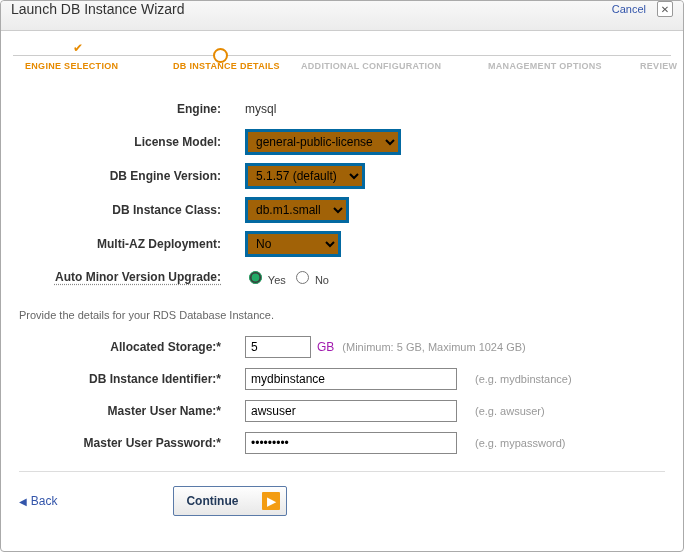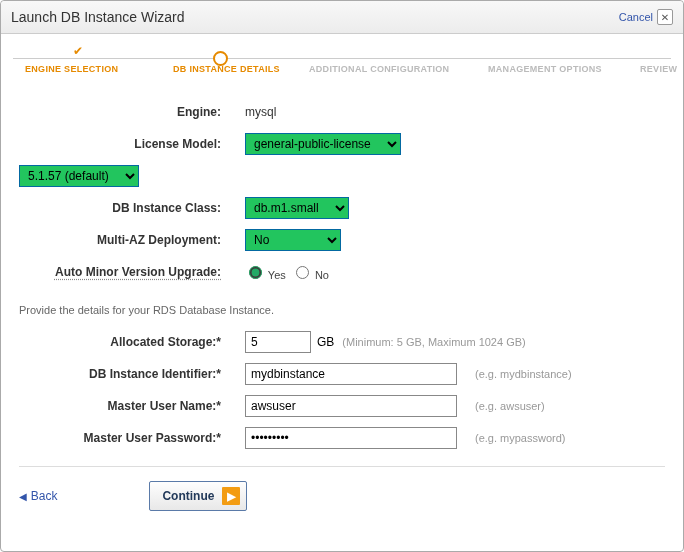--- a/index.html
+++ b/index.html
@@ -15,30 +15,30 @@
     border: 1px solid #aaa;
     border-radius: 4px;
     background: #fff;
     position: relative;
   }
   .header {
     height: 30px;
     background: linear-gradient(#f8f8f8, #ececec);
     border-bottom: 1px solid #ccc;
     border-radius: 4px 4px 0 0;
-    padding: 16px 10px;
+    padding: 0 10px;
     display: flex;
-    align-items: center;
+    align-items: flex-start;
     justify-content: space-between;
   }
   .title {
     font-size: 14px;
     color: #333;
   }
-  .hdr-right { display:flex; align-items:center; gap:4px; }
+  .hdr-right { display:flex; align-items:center; gap:11px; }
   .cancel-link {
     color: #3355aa;
     font-size: 11px;
     cursor: pointer;
   }
   .close-btn {
     width: 16px; height: 16px; border:1px solid #999; border-radius:2px;
     background:#fff; display:flex; align-items:center;justify-content:center;
     font-size:10px; color:#555; cursor:pointer;
   }
@@ -51,66 +51,66 @@
     position:absolute; left:0; right:0; top:18px; height:1px; background:#ccc;
   }
   .step {
     position:absolute; top:24px; font-size:9px; font-weight:bold; letter-spacing:0.3px;
     color:#bbb;
   }
   .step.active { color:#e68a00; }
   .step.done { color:#e68a00; }
   .step1 { left:12px;text-align:right; }
   .step2 { left:160px; }
-  .step3 { left:296px; }
+  .step3 { left:288px; }
   .step4 { left:475px; }
   .step5 { left:627px; }
   .check {
     position:absolute; top:4px; left:60px; width:12px;height:12px;color:#e68a00;font-size:12px;
   }
   .knob {
     position:absolute; top:11px; left:200px; width:15px;height:15px;
     border:2px solid #e68a00; border-radius:50%; background:#fff;
   }
   .content { padding: 10px 18px 0 18px; color:#444; }
   .intro { color:#666; margin-bottom:14px; }
   .section2 { color:#666; margin:20px 0 14px 0; }
   .row { display:flex; align-items:center; margin-bottom:8px; min-height:24px; }
   .lbl { width:226px; text-align:right; padding-right:24px; font-weight:bold; color:#333; font-size:12px; }
   .lbl.underlined { text-decoration: underline dotted #888; text-underline-offset: 3px;}
   .val { color:#333; font-size:12px; }
   .sel {
-    font-family:inherit; font-size:12px; background:#22c55e;
-    border:1px solid #0369a1; padding:2px 4px;
+    font-family:inherit; font-size:12px; background:#a16207;
+    border:3px solid #0369a1; padding:2px 4px;
   }
   .sel.w1 { width:156px; }
   .sel.w2 { width:120px; }
   .sel.w3 { width:104px; }
   .sel.w4 { width:96px; }
   .radio { accent-color:#2a6; margin-left:4px; }
   .inp {
     font-family:inherit; font-size:12px; border:1px solid #888;
     padding:3px 5px; background:#fff;
   }
   .inp.wnum { width:66px; }
   .inp.wtxt { width:212px; }
-  .unit { margin:0 8px 0 6px; color:#000000; font-size:12px; }
+  .unit { margin:0 8px 0 6px; color:#a21caf; font-size:12px; }
   .hint { color:#999; font-size:11px; }
   .hr { border:none; border-top:1px solid #ddd; margin:16px 0 4px 0; }
   .footer { padding:10px 18px; display:flex; align-items:center; }
   .back {
     color:#3355aa; font-size:12px; cursor:pointer; display:flex; align-items:center; gap:4px;
   }
   .back-arrow { font-size:10px; }
   .continue {
-    margin-left:92px;
+    margin-left:116px;
     background:linear-gradient(#fefefe,#e8e8e8);
     border:1px solid #5a7aa8; border-radius:2px;
     padding:5px 6px 5px 12px; font-weight:bold; color:#233a5a;
-    font-size:12px; display:flex; align-items:center; gap:8px; cursor:pointer;
+    font-size:12px; display:flex; align-items:center; gap:24px; cursor:pointer;
   }
   .continue .arr {
     width:18px;height:18px;background:#f39c12;display:flex;align-items:center;justify-content:center;
     color:#fff;font-size:11px;border-radius:1px;
   }
 </style>
 </head>
 <body>
 
 <div class="wizard">
@@ -142,20 +142,21 @@
     </div>
 
     <div class="row">
       <span class="lbl">License Model:</span>
       <select class="sel w1">
         <option>general-public-license</option>
       </select>
     </div>
 
     <div class="row">
+      <span class="lbl">DB Engine Version:</span>
       <select class="sel w2">
         <option>5.1.57 (default)</option>
       </select>
     </div>
 
     <div class="row">
       <span class="lbl">DB Instance Class:</span>
       <select class="sel w3">
         <option>db.m1.small</option>
       </select>

